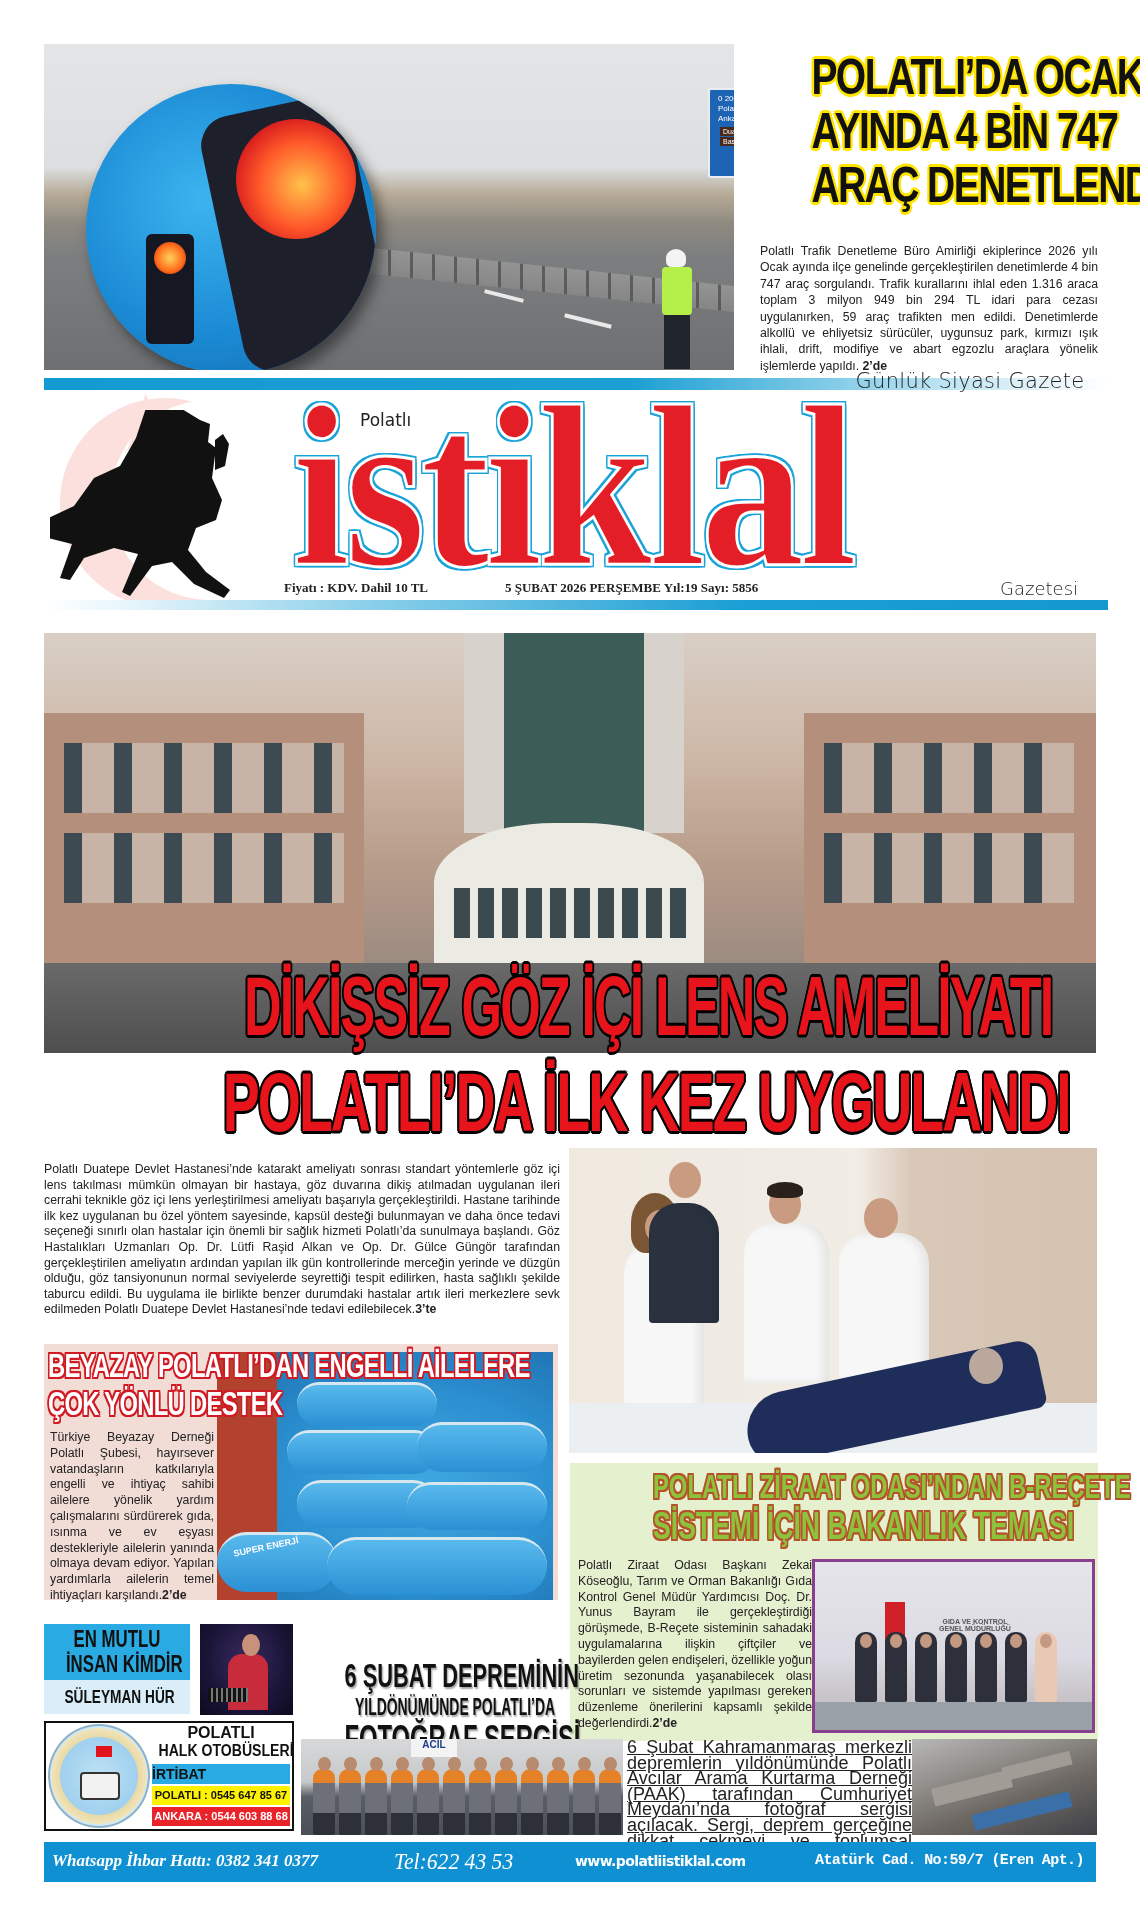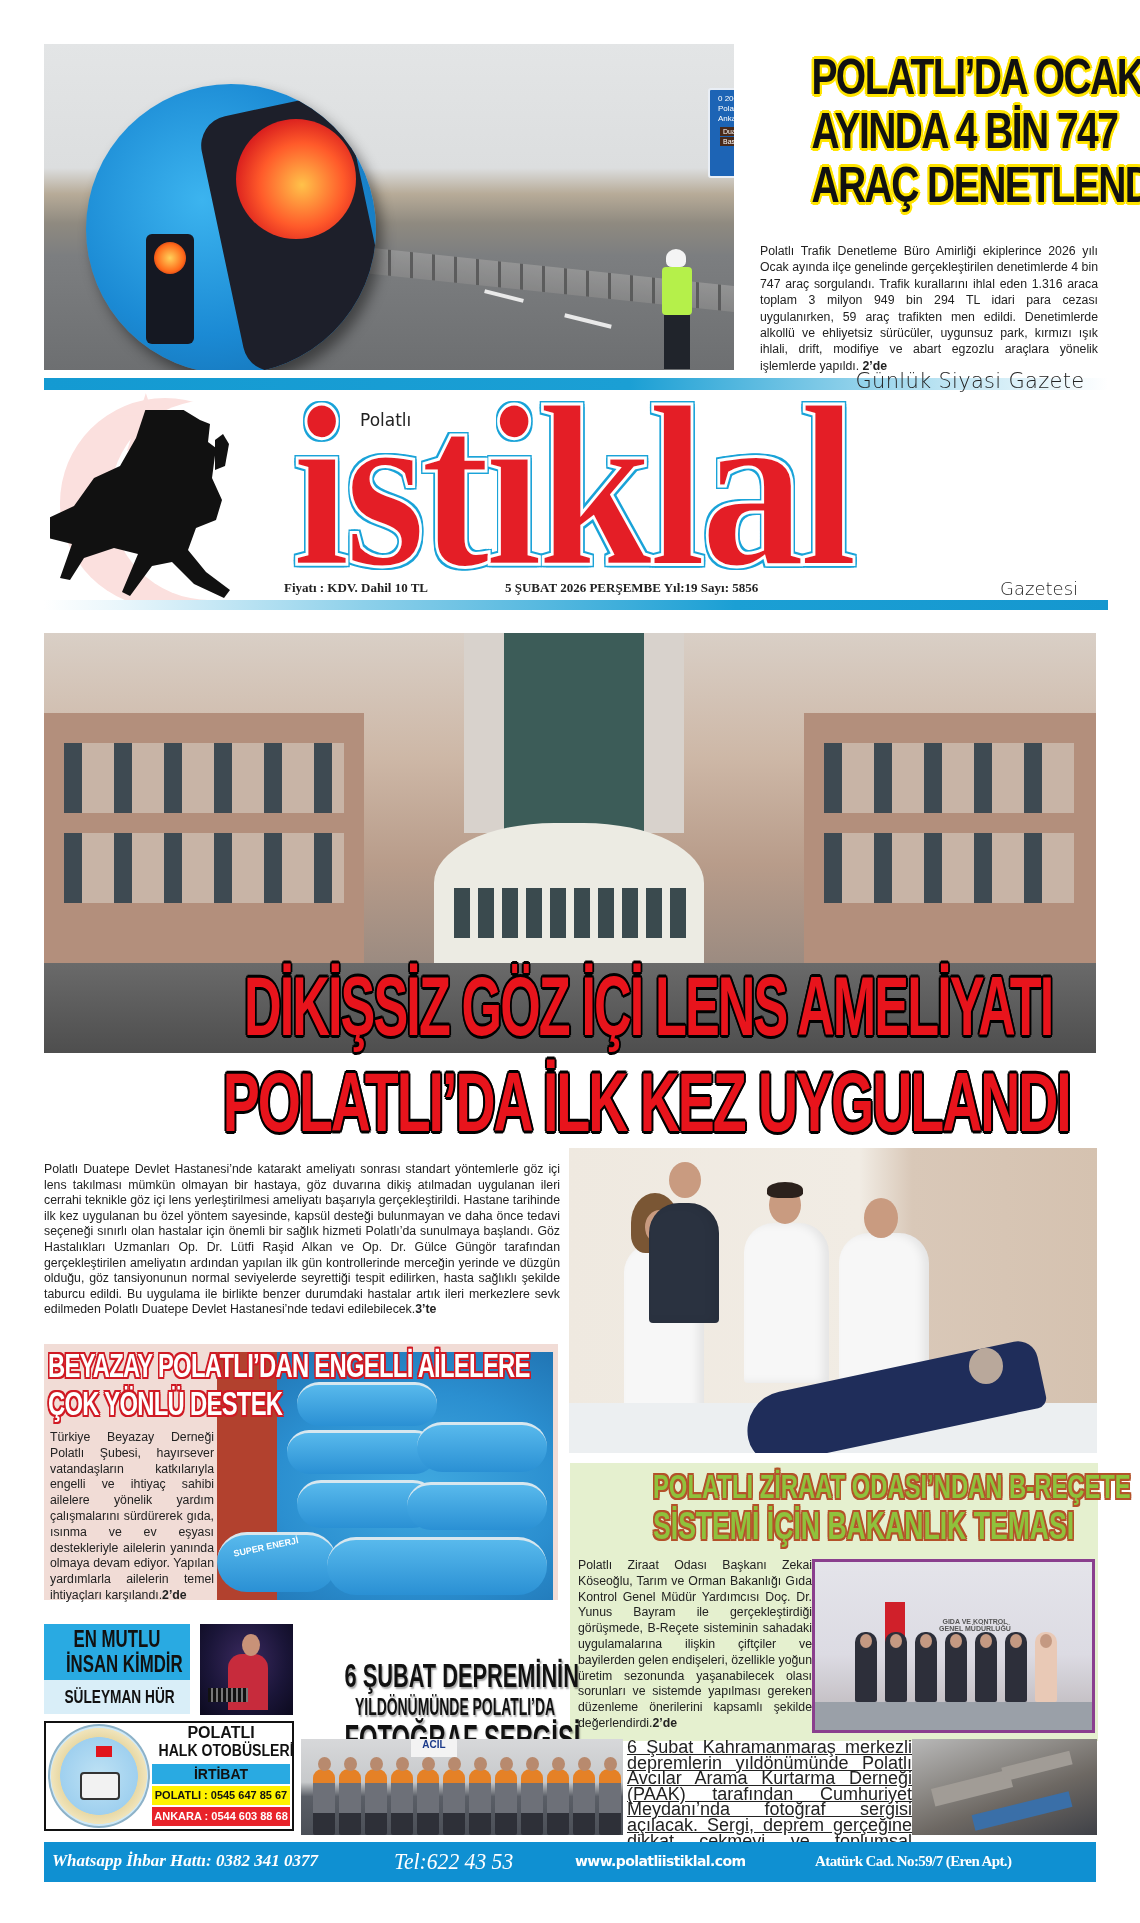--- a/index.html
+++ b/index.html
@@ -169,41 +169,41 @@
   #earthquake-headline .l3 { font-size: 36px; line-height: 38px; transform: scaleX(0.66); transform-origin: center top; }
 
   #bus-ad { left: 44px; top: 1721px; width: 250px; height: 110px; border: 2px solid #111; background:#ffffff; }
   #bus-logo { left: 48px; top: 1724px; width: 102px; height: 104px; border-radius: 50%;
     background: radial-gradient(circle, #bfe2f4 0%, #9fd0ef 55%, #e8d9a6 56%, #f0e4bb 68%, #cfe9f7 69%, #b8dcf0 100%);
     border: 2px solid #8db2c8; }
   #bus-logo .bus { position:absolute; left: 30px; top: 46px; width: 40px; height: 28px; background:#f2f2f2; border: 2px solid #333; border-radius: 4px; }
   #bus-logo .flag { position:absolute; left: 46px; top: 20px; width: 16px; height: 11px; background:#e1141c; }
   #bus-ad-title { left: 150px; top: 1724px; width: 142px; text-align:center; font-weight: bold; font-size: 16px; line-height: 18px; color:#111; white-space: nowrap; }
   #bus-ad-title .l2 { transform: scaleX(0.88); transform-origin: center top; }
-  #irtibat-bar { left: 152px; top: 1764px; width: 138px; height: 20px; background: #29aae2; color:#111; text-align:center; font-weight: bold; font-size: 14px; line-height: 20px; }
+  #irtibat-bar { left: 152px; top: 1764px; width: 138px; height: 20px; background: #29aae2; color:#111; text-align:left; font-weight: bold; font-size: 14px; line-height: 20px; }
   #polatli-phone-bar { left: 152px; top: 1786px; width: 138px; height: 19px; background: #fff200; color:#111; text-align:center; font-weight: bold; font-size: 11px; line-height: 19px; white-space: nowrap; }
   #ankara-phone-bar { left: 152px; top: 1807px; width: 138px; height: 19px; background: #e8232a; color:#fff; text-align:center; font-weight: bold; font-size: 11px; line-height: 19px; white-space: nowrap; }
 
   #paak-photo { left: 301px; top: 1739px; width: 322px; height: 96px;
     background: linear-gradient(180deg, #d7d8da 0%, #c7c9cb 45%, #5a5e66 60%, #4b4f57 100%); overflow:hidden; }
   .worker { position:absolute; top: 30px; width: 22px; height: 66px; background: linear-gradient(180deg, #e58126 0 14px, #6d7078 14px 44px, #2e3038 44px); border-radius: 9px 9px 2px 2px; }
   .worker-head { position:absolute; top: 18px; width: 13px; height: 14px; border-radius: 50%; background:#b88a6e; }
 
   #earthquake-body { left: 627px; top: 1740px; width: 285px; font-size: 18px; line-height: 15.6px; text-align: justify; color:#222;text-decoration:underline; }
   #rubble-photo { left: 912px; top: 1739px; width: 185px; height: 96px;
     background: linear-gradient(160deg, #b8b8b8 0%, #8d8a86 35%, #6d6863 60%, #3f4147 100%); overflow:hidden; }
   #rubble-photo .slab { position:absolute; background:#a19c96; transform: rotate(-14deg); }
 
   
   #footer-bar { left: 44px; top: 1842px; width: 1052px; height: 40px; background: #0f90d2; }
   .footer-item { position:absolute; top: 1849px; color: #ffffff; white-space: nowrap; }
   #footer-whatsapp { left: 52px; font-family: "Liberation Serif", serif; font-style: italic; font-weight: bold; font-size: 17px; line-height: 24px; }
   #footer-tel { left: 394px; font-family: "Liberation Serif", serif; font-style: italic; font-size: 24px; line-height: 24px; transform: scaleX(0.9); transform-origin: left top; }
   #footer-web { left: 575px; font-family: "DejaVu Sans", sans-serif; font-weight: bold; font-size: 14px; line-height: 24px; letter-spacing: -.6px; }
-  #footer-address { left: 815px; font-family: Liberation Serif, serif; font-weight: bold; font-size: 15px; line-height: 24px; letter-spacing: -.6px; }
+  #footer-address { left: 815px; font-family: Liberation Mono, monospace; font-weight: bold; font-size: 15px; line-height: 24px; letter-spacing: -.6px; }
 </style>
 </head>
 <body>
 
 <div id="top-photo" class="abs">
   <div class="rail"></div>
   <div class="road-line" style="left:440px;top:250px;width:40px;"></div>
   <div class="road-line" style="left:520px;top:275px;width:48px;"></div>
   <div id="traffic-circle">
     <div class="housing"></div>

